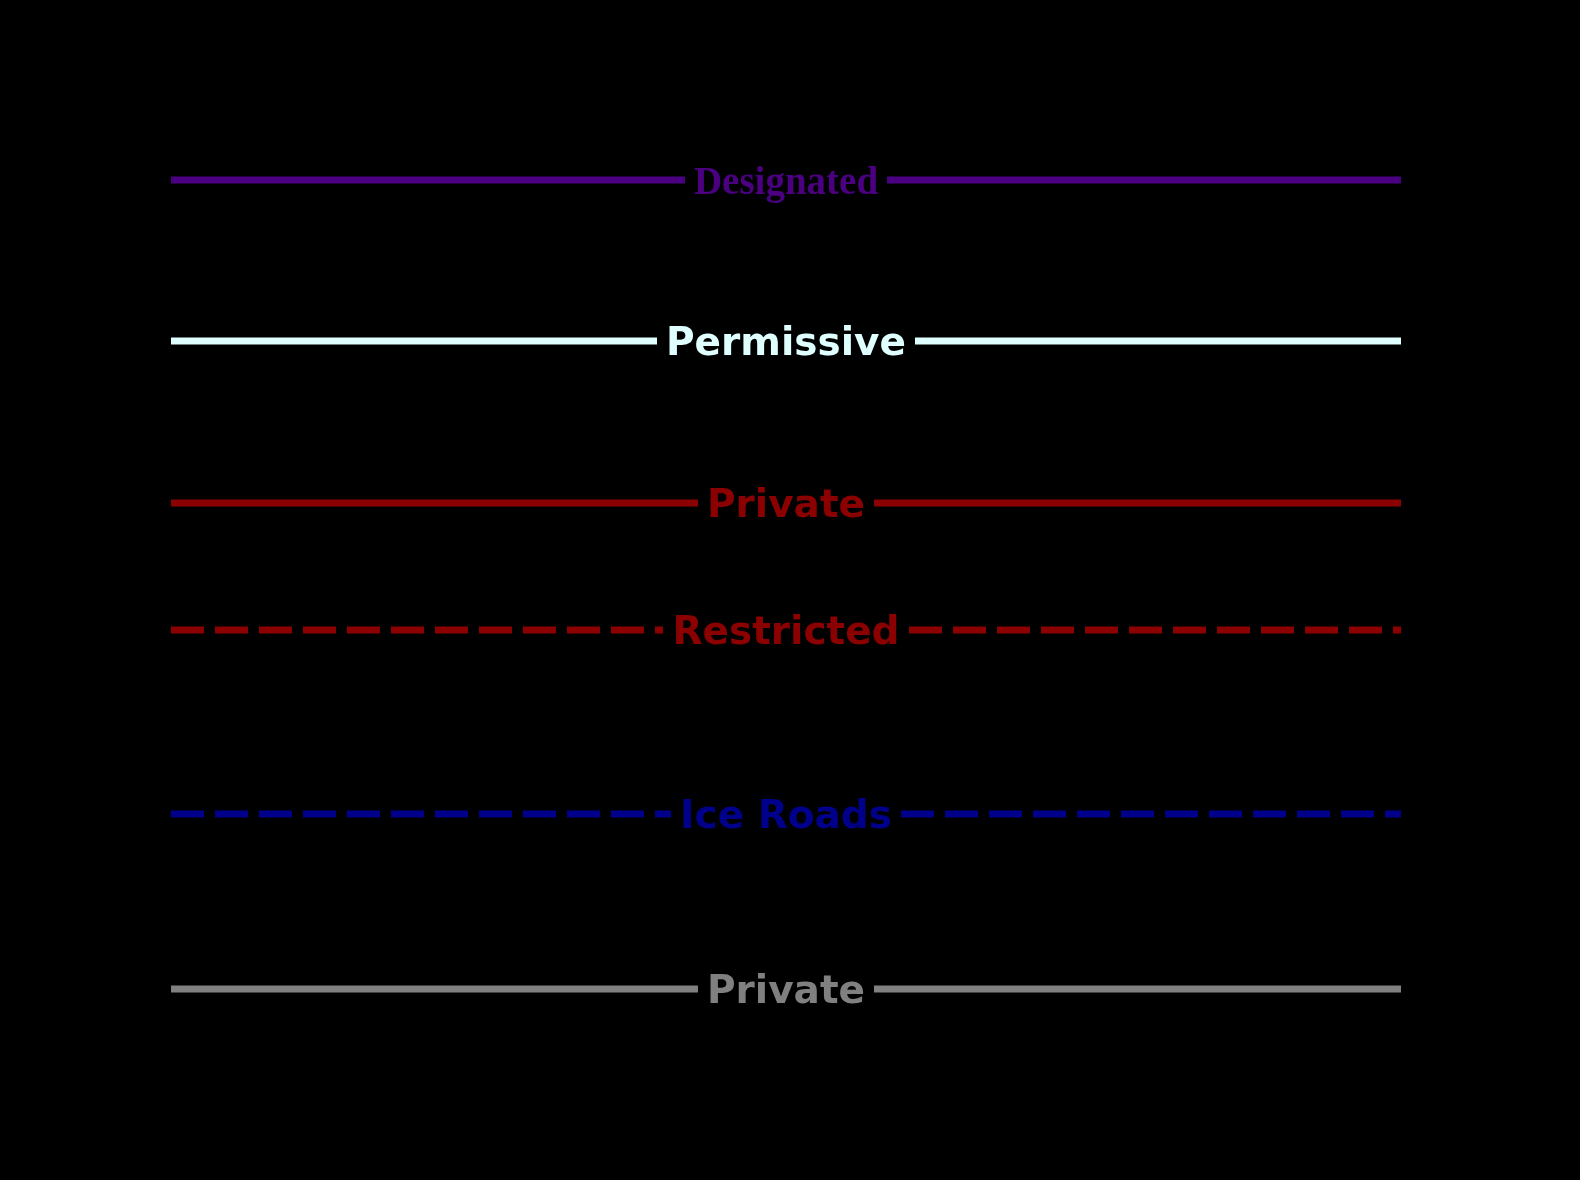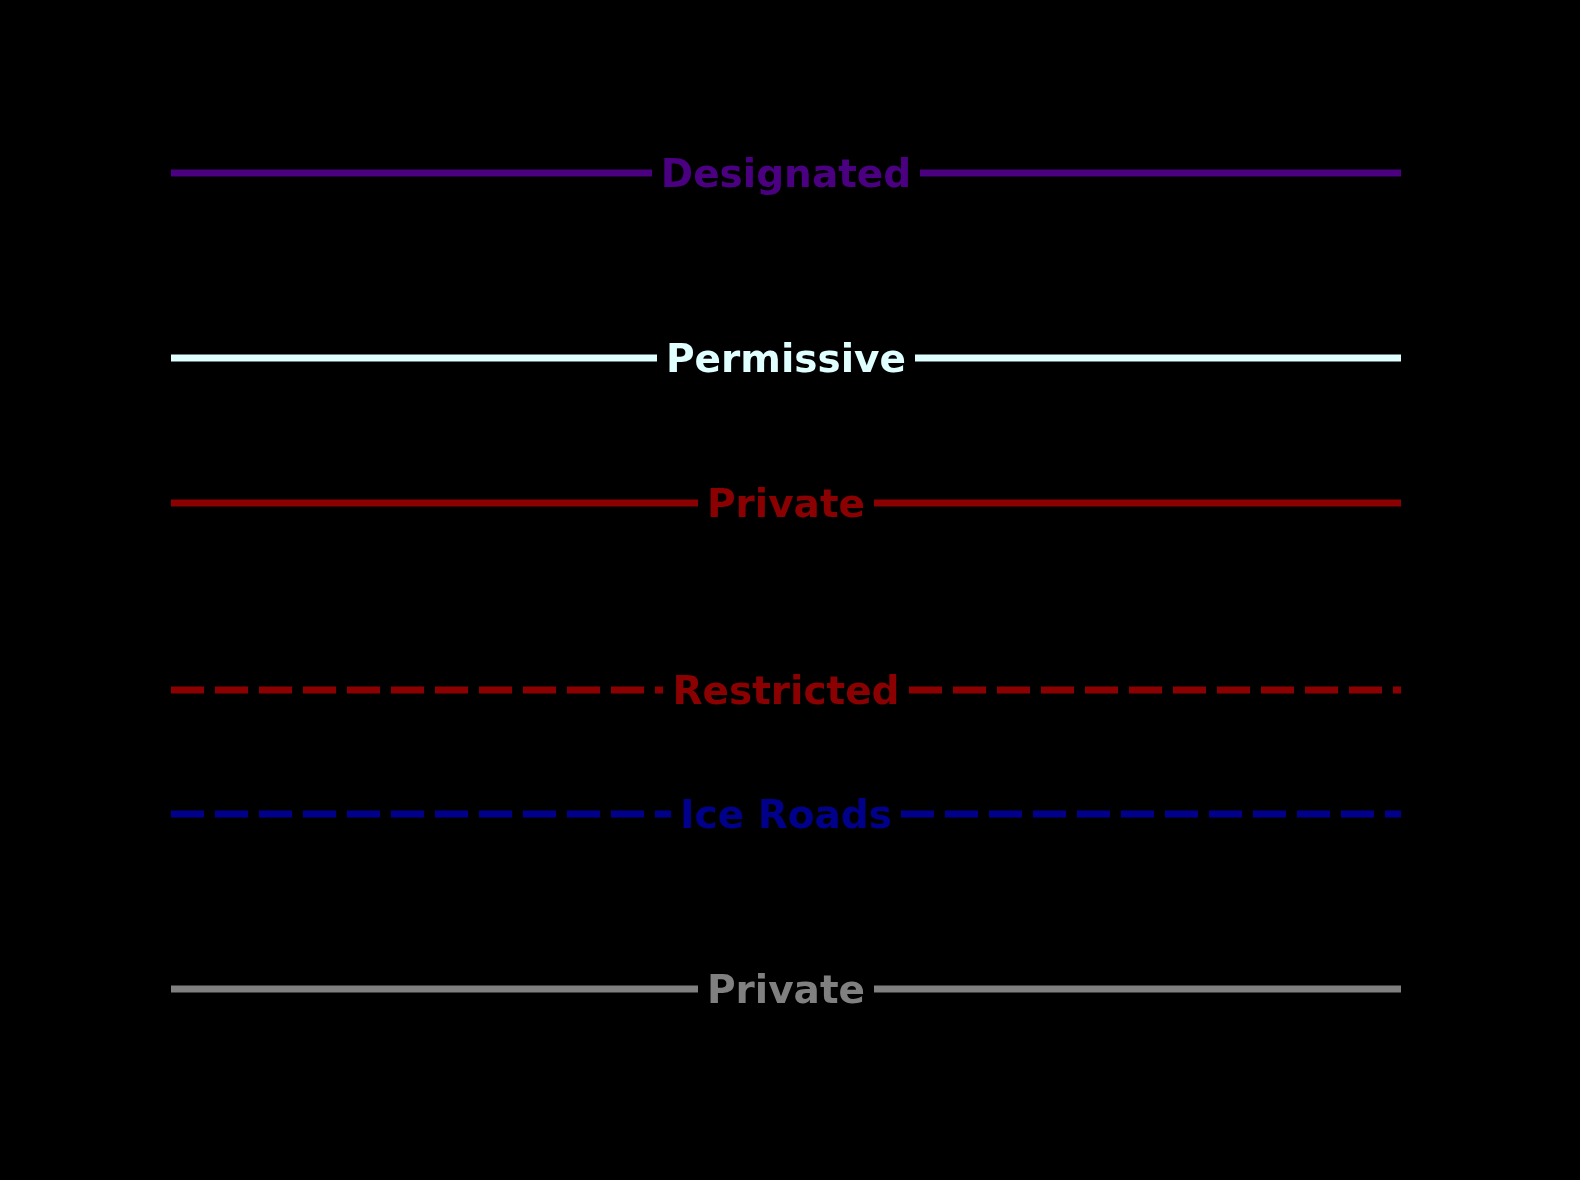--- a/index.html
+++ b/index.html
@@ -63,24 +63,24 @@
     padding: 0 9px;
     font-size: 39px;
     font-weight: bold;
     line-height: 1;
     white-space: nowrap;
     letter-spacing: 0px;
     color: var(--lc, #808080);
   }
 
   
-  .row-designated { top: 143px; }
-  .row-permissive { top: 311px; margin-top: 17px; }
+  .row-designated { top: 150px; font-family: Liberation Serif, serif; }
+  .row-permissive { top: 311px; }
   .row-private    { top: 473px; }
-  .row-restricted { top: 660px; justify-content: flex-end; }
+  .row-restricted { top: 600px; justify-content: flex-end; }
   .row-iceroads   { top: 784px; }
   .row-general    { top: 959px; }
 </style>
 </head>
 <body style="background: rgb(0, 0, 0);">
 
 <div id="legend-canvas" style="background: rgb(0, 0, 0);">
 
   <div class="legend-row row-designated" style="--lc: #4B0082; --lw: 7px;">
     <span class="legend-line" style="--lc: #4B0082; --lw: 7px;"></span>

